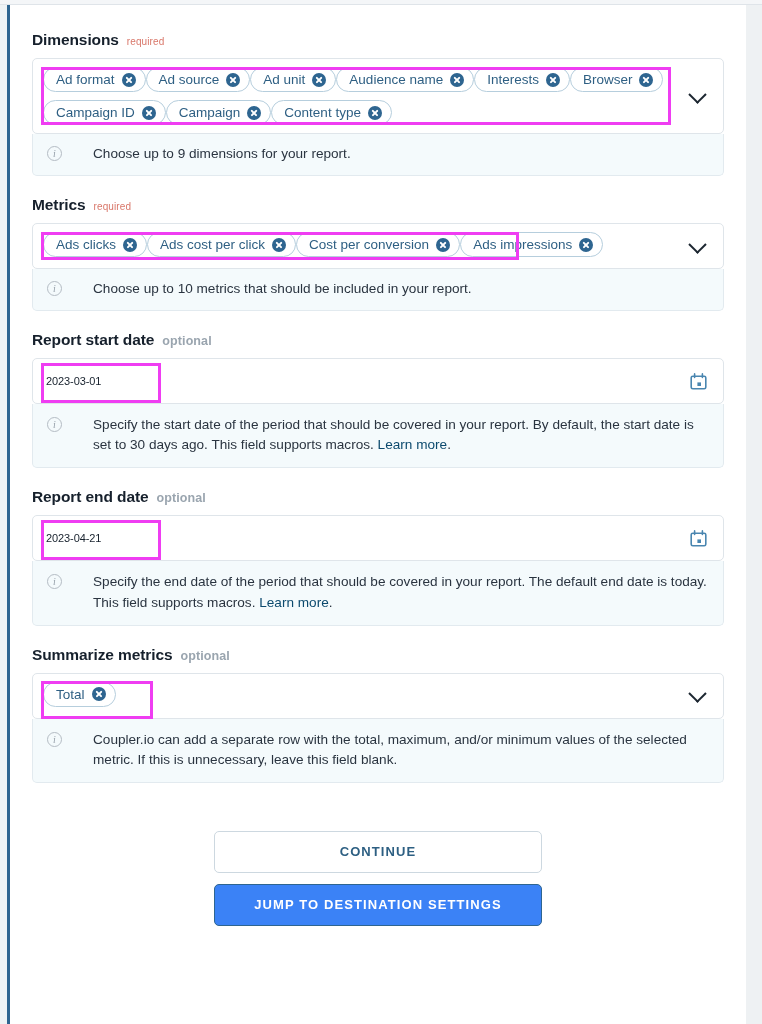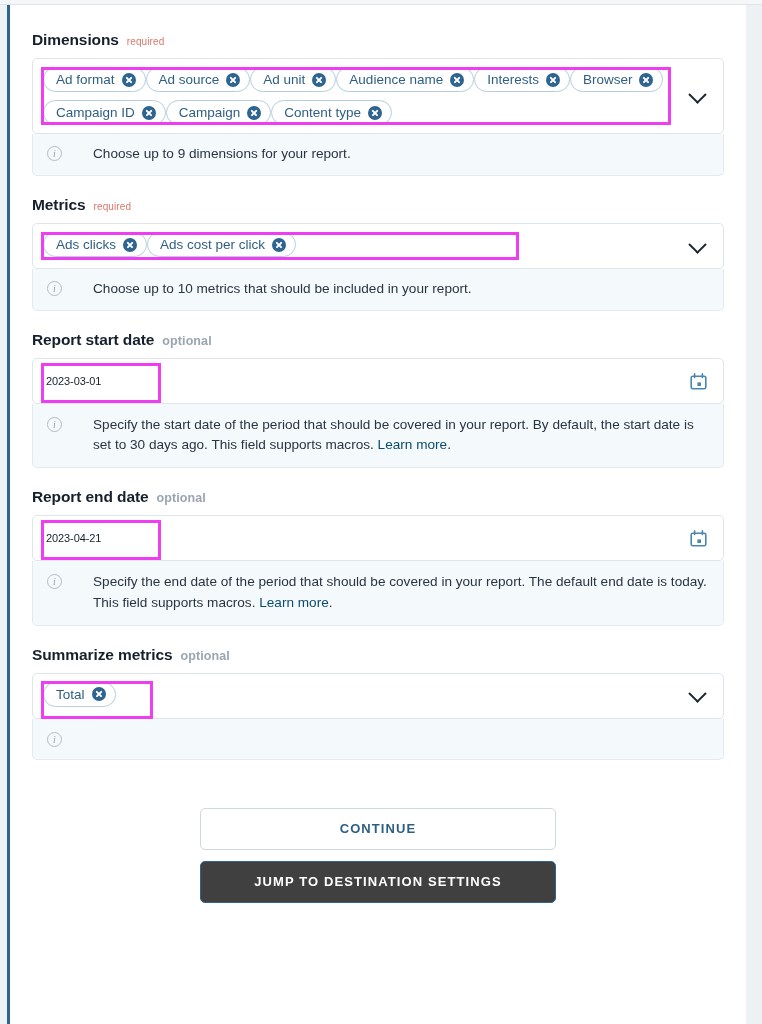--- a/index.html
+++ b/index.html
@@ -233,39 +233,39 @@
 
   
   .actions {
     margin-top: 48px;
     display: flex;
     flex-direction: column;
     align-items: center;
     gap: 11px;
   }
   .btn {
-    width: 356px;
+    width: 328px;
     height: 42px;
     border-radius: 5px;
     font-size: 13px;
     font-weight: bold;
     letter-spacing: 1.1px;
     display: flex;
     align-items: center;
     justify-content: center;
     box-sizing: border-box;
     cursor: pointer;
   }
   .btn-secondary {
     background: #ffffff;
     border: 1px solid #cdd8e0;
     color: #2d5f82;
   }
   .btn-primary {
-    background: #404040;
+    background: #3b82f6;
     border: 1px solid #2e6590;
     color: #ffffff;
   }
 </style>
 </head>
 <body>
 
 <div id="app-root">
 
   <div id="left-gutter"></div>
@@ -340,20 +340,28 @@
         </div>
         <div class="control-shell">
           <div class="control-row">
             <div class="chip-area" id="met-chips">
                 <span class="chip">
                   <span>Ads clicks</span>
                   <span class="chip-x"></span>
                 </span>
                 <span class="chip">
                   <span>Ads cost per click</span>
+                  <span class="chip-x"></span>
+                </span>
+                <span class="chip">
+                  <span>Cost per conversion</span>
+                  <span class="chip-x"></span>
+                </span>
+                <span class="chip">
+                  <span>Ads impressions</span>
                   <span class="chip-x"></span>
                 </span>
               </div>
             <div class="chevron-cell">
               <span class="chevron"></span>
             </div>
             <div class="hl" style="left:8px; top:8px; width:478px; bottom:8px;"></div>
           </div>
         </div>
         <div class="helper">
@@ -426,20 +434,21 @@
                 </span>
               </div>
             <div class="chevron-cell">
               <span class="chevron"></span>
             </div>
             <div class="hl" style="left:8px; top:7px; width:112px; height:38px;"></div>
           </div>
         </div>
         <div class="helper tall">
           <span class="info-icon">i</span>
+          <span class="helper-text">Coupler.io can add a separate row with the total, maximum, and/or minimum values of the selected metric. If this is unnecessary, leave this field blank.</span>
         </div>
       </div>
 
       <div class="actions">
         <div class="btn btn-secondary">CONTINUE</div>
         <div class="btn btn-primary">JUMP TO DESTINATION SETTINGS</div>
       </div>
 
     </div>
   </div>

